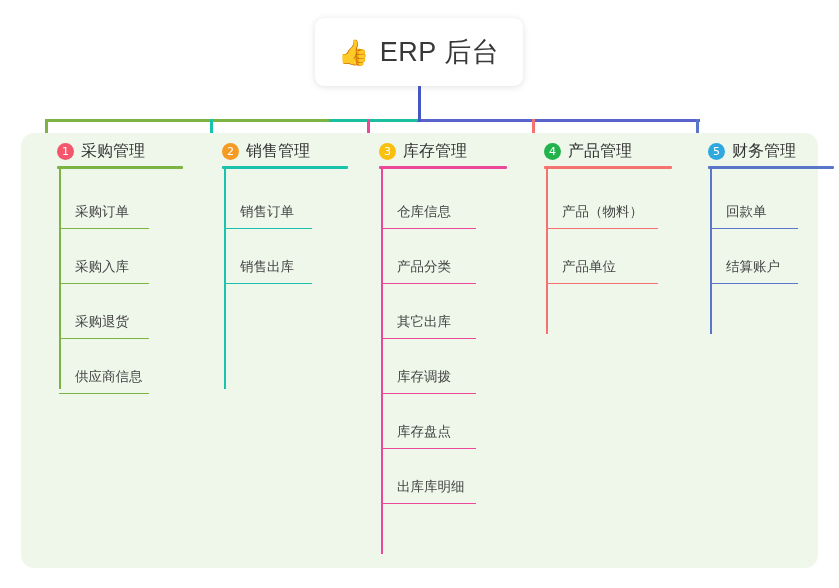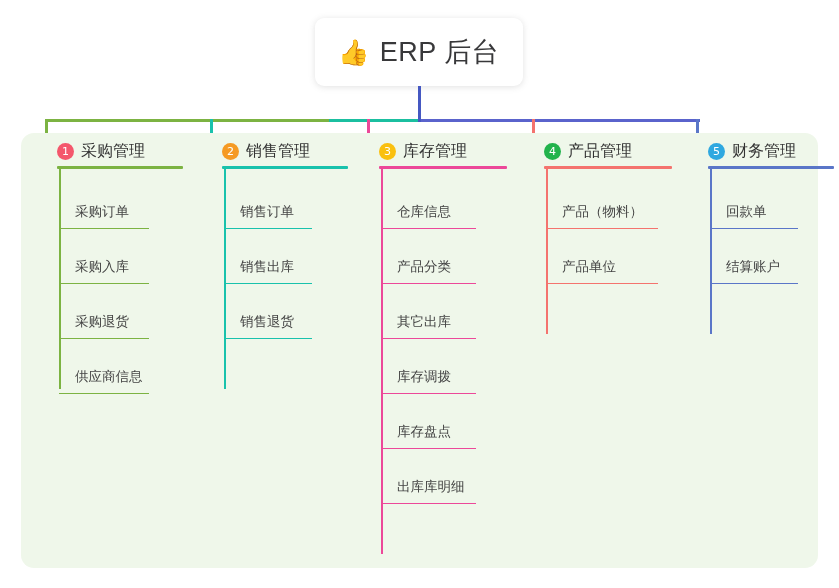--- a/index.html
+++ b/index.html
@@ -185,24 +185,20 @@
       <div class="spine" style="left: 20px; height: 220px; background: rgb(25, 194, 172);"></div>
       <div class="leaves" style="width: 150px; text-align: center;">
         <div class="leaf">
           <span class="leaf-label">销售订单</span>
           <div class="leaf-underline" style="width: 88px; background: rgb(25, 194, 172);"></div>
         </div>
         <div class="leaf">
           <span class="leaf-label">销售出库</span>
           <div class="leaf-underline" style="width: 88px; background: rgb(25, 194, 172);"></div>
         </div>
-        <div class="leaf">
-          <span class="leaf-label">销售退货</span>
-          <div class="leaf-underline" style="width: 88px; background: rgb(25, 194, 172);"></div>
-        </div>
       </div>
     </div>
     <div class="column" style="left: 340px; width: 160px;">
       <div class="col-header">
         <span class="badge" style="background: rgb(250, 192, 15);">3</span>
         <span class="col-title">库存管理</span>
         <div class="col-underline" style="width: 128px; background: rgb(236, 72, 153);"></div>
       </div>
       <div class="spine" style="left: 20px; height: 385px; background: rgb(236, 72, 153);"></div>
       <div class="leaves" style="width: 160px;">

